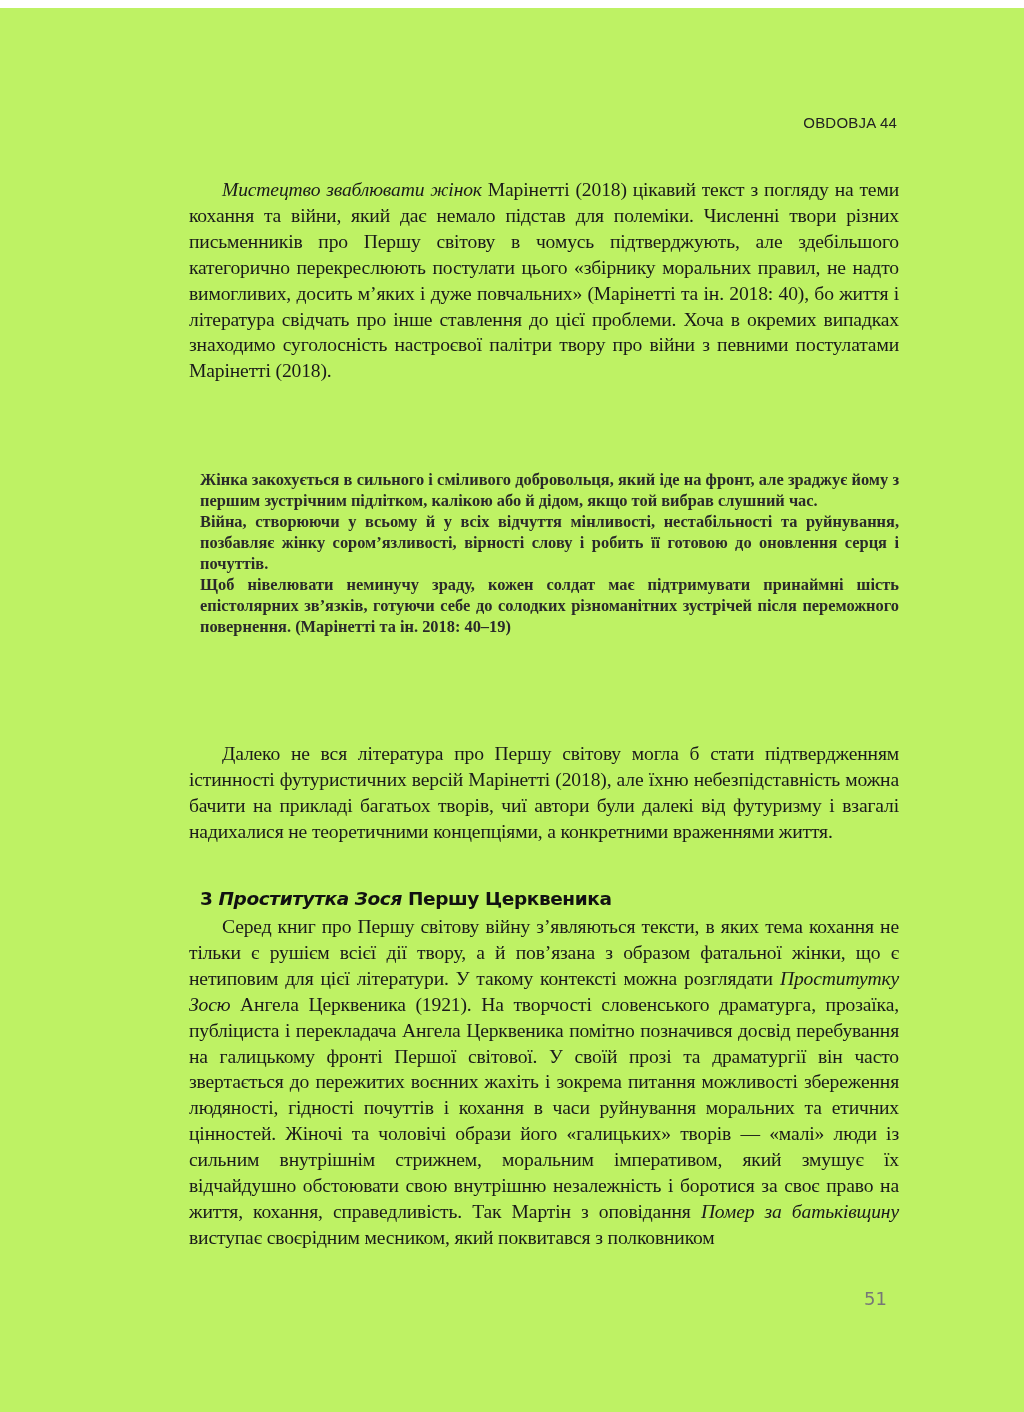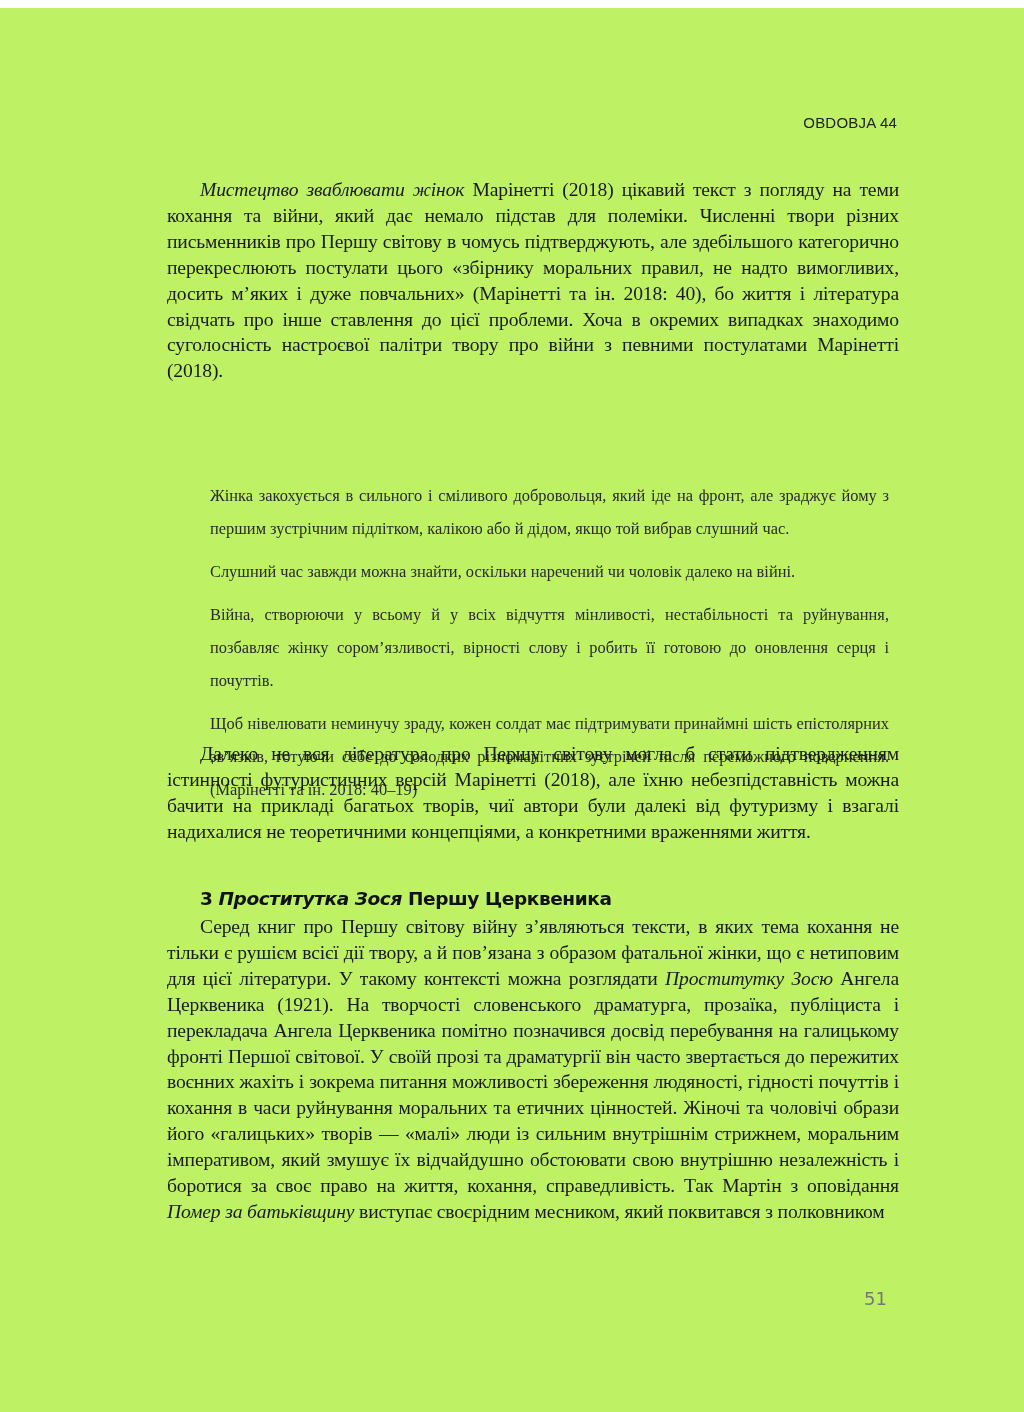--- a/index.html
+++ b/index.html
@@ -10,27 +10,27 @@
     font-family: "Liberation Sans", sans-serif; font-size: 15px; color: #222; letter-spacing: 0.2px;
   }
   .body-block {
     position: absolute; left: 167px; width: 732px;
     font-family: "Liberation Serif", serif; color: #1a1a1a;
   }
   .para {
     font-size: 19.6px; line-height: 25.9px; text-align: justify; margin: 0;
     letter-spacing: -0.15px;
   }
-  .para.indent { text-indent: 33px; }
+  .para.indent { text-indent: 33px; margin-left: 22px; }
   .quote-block {
     position: absolute; left: 200px; width: 699px;
     font-family: "Liberation Serif", serif; color: #2a2a2a;
   }
   .quote-para {
-    font-size: 16.4px; line-height: 33px; text-align: justify; margin: 10px;
+    font-size: 16.4px; line-height: 21px; text-align: justify; margin: 0; font-weight: bold;
   }
   .section-heading {
     position: absolute; left: 200px; top: 880px;
     font-family: "DejaVu Sans", sans-serif; font-weight: bold; font-size: 18.5px; color: #111;
     letter-spacing: -0.4px;
   }
   .section-heading i { font-style: italic; text-align: right; }
   .page-number {
     position: absolute; top: 1280px; left: 864px;
     font-family: "DejaVu Sans", sans-serif; font-size: 18px; color: #777;
@@ -43,21 +43,20 @@
 <div class="page">
 
   <div class="running-head">OBDOBJA 44</div>
 
   <div class="body-block" style="top:169px;">
     <p class="para indent"><i>Мистецтво зваблювати жінок</i><span> Марінетті (2018) цікавий текст з погляду на теми кохання та війни, який дає немало підстав для полеміки. Численні твори різних письменників про Першу світову в чомусь підтверджують, але здебільшого категорично перекреслюють постулати цього «збірнику моральних правил, не надто вимогливих, досить м’яких і дуже повчальних» (Марінетті та ін. 2018: 40), бо життя і література свідчать про інше ставлення до цієї проблеми. Хоча в окремих випадках знаходимо суголосність настроєвої палітри твору про війни з певними постулатами Марінетті (2018).</span></p>
   </div>
 
   <div class="quote-block" style="top:461px;">
     <p class="quote-para">Жінка закохується в сильного і сміливого добровольця, який іде на фронт, але зраджує йому з першим зустрічним підлітком, калікою або й дідом, якщо той вибрав слушний час.</p>
-    <p class="quote-para">Слушний час завжди можна знайти, оскільки наречений чи чоловік далеко на війні.</p>
     <p class="quote-para">Війна, створюючи у всьому й у всіх відчуття мінливості, нестабільності та руйнування, позбавляє жінку сором’язливості, вірності слову і робить її готовою до оновлення серця і почуттів.</p>
     <p class="quote-para">Щоб нівелювати неминучу зраду, кожен солдат має підтримувати принаймні шість епістолярних зв’язків, готуючи себе до солодких різноманітних зустрічей після переможного повернення. (Марінетті та ін. 2018: 40–19)</p>
   </div>
 
   <div class="body-block" style="top:733px;">
     <p class="para indent">Далеко не вся література про Першу світову могла б стати підтвердженням істинності футуристичних версій Марінетті (2018), але їхню небезпідставність можна бачити на прикладі багатьох творів, чиї автори були далекі від футуризму і взагалі надихалися не теоретичними концепціями, а конкретними враженнями життя.</p>
   </div>
 
   <div class="section-heading"><span>3</span> <i>Проститутка Зося</i> <span>Першу Церквеника</span></div>
 

